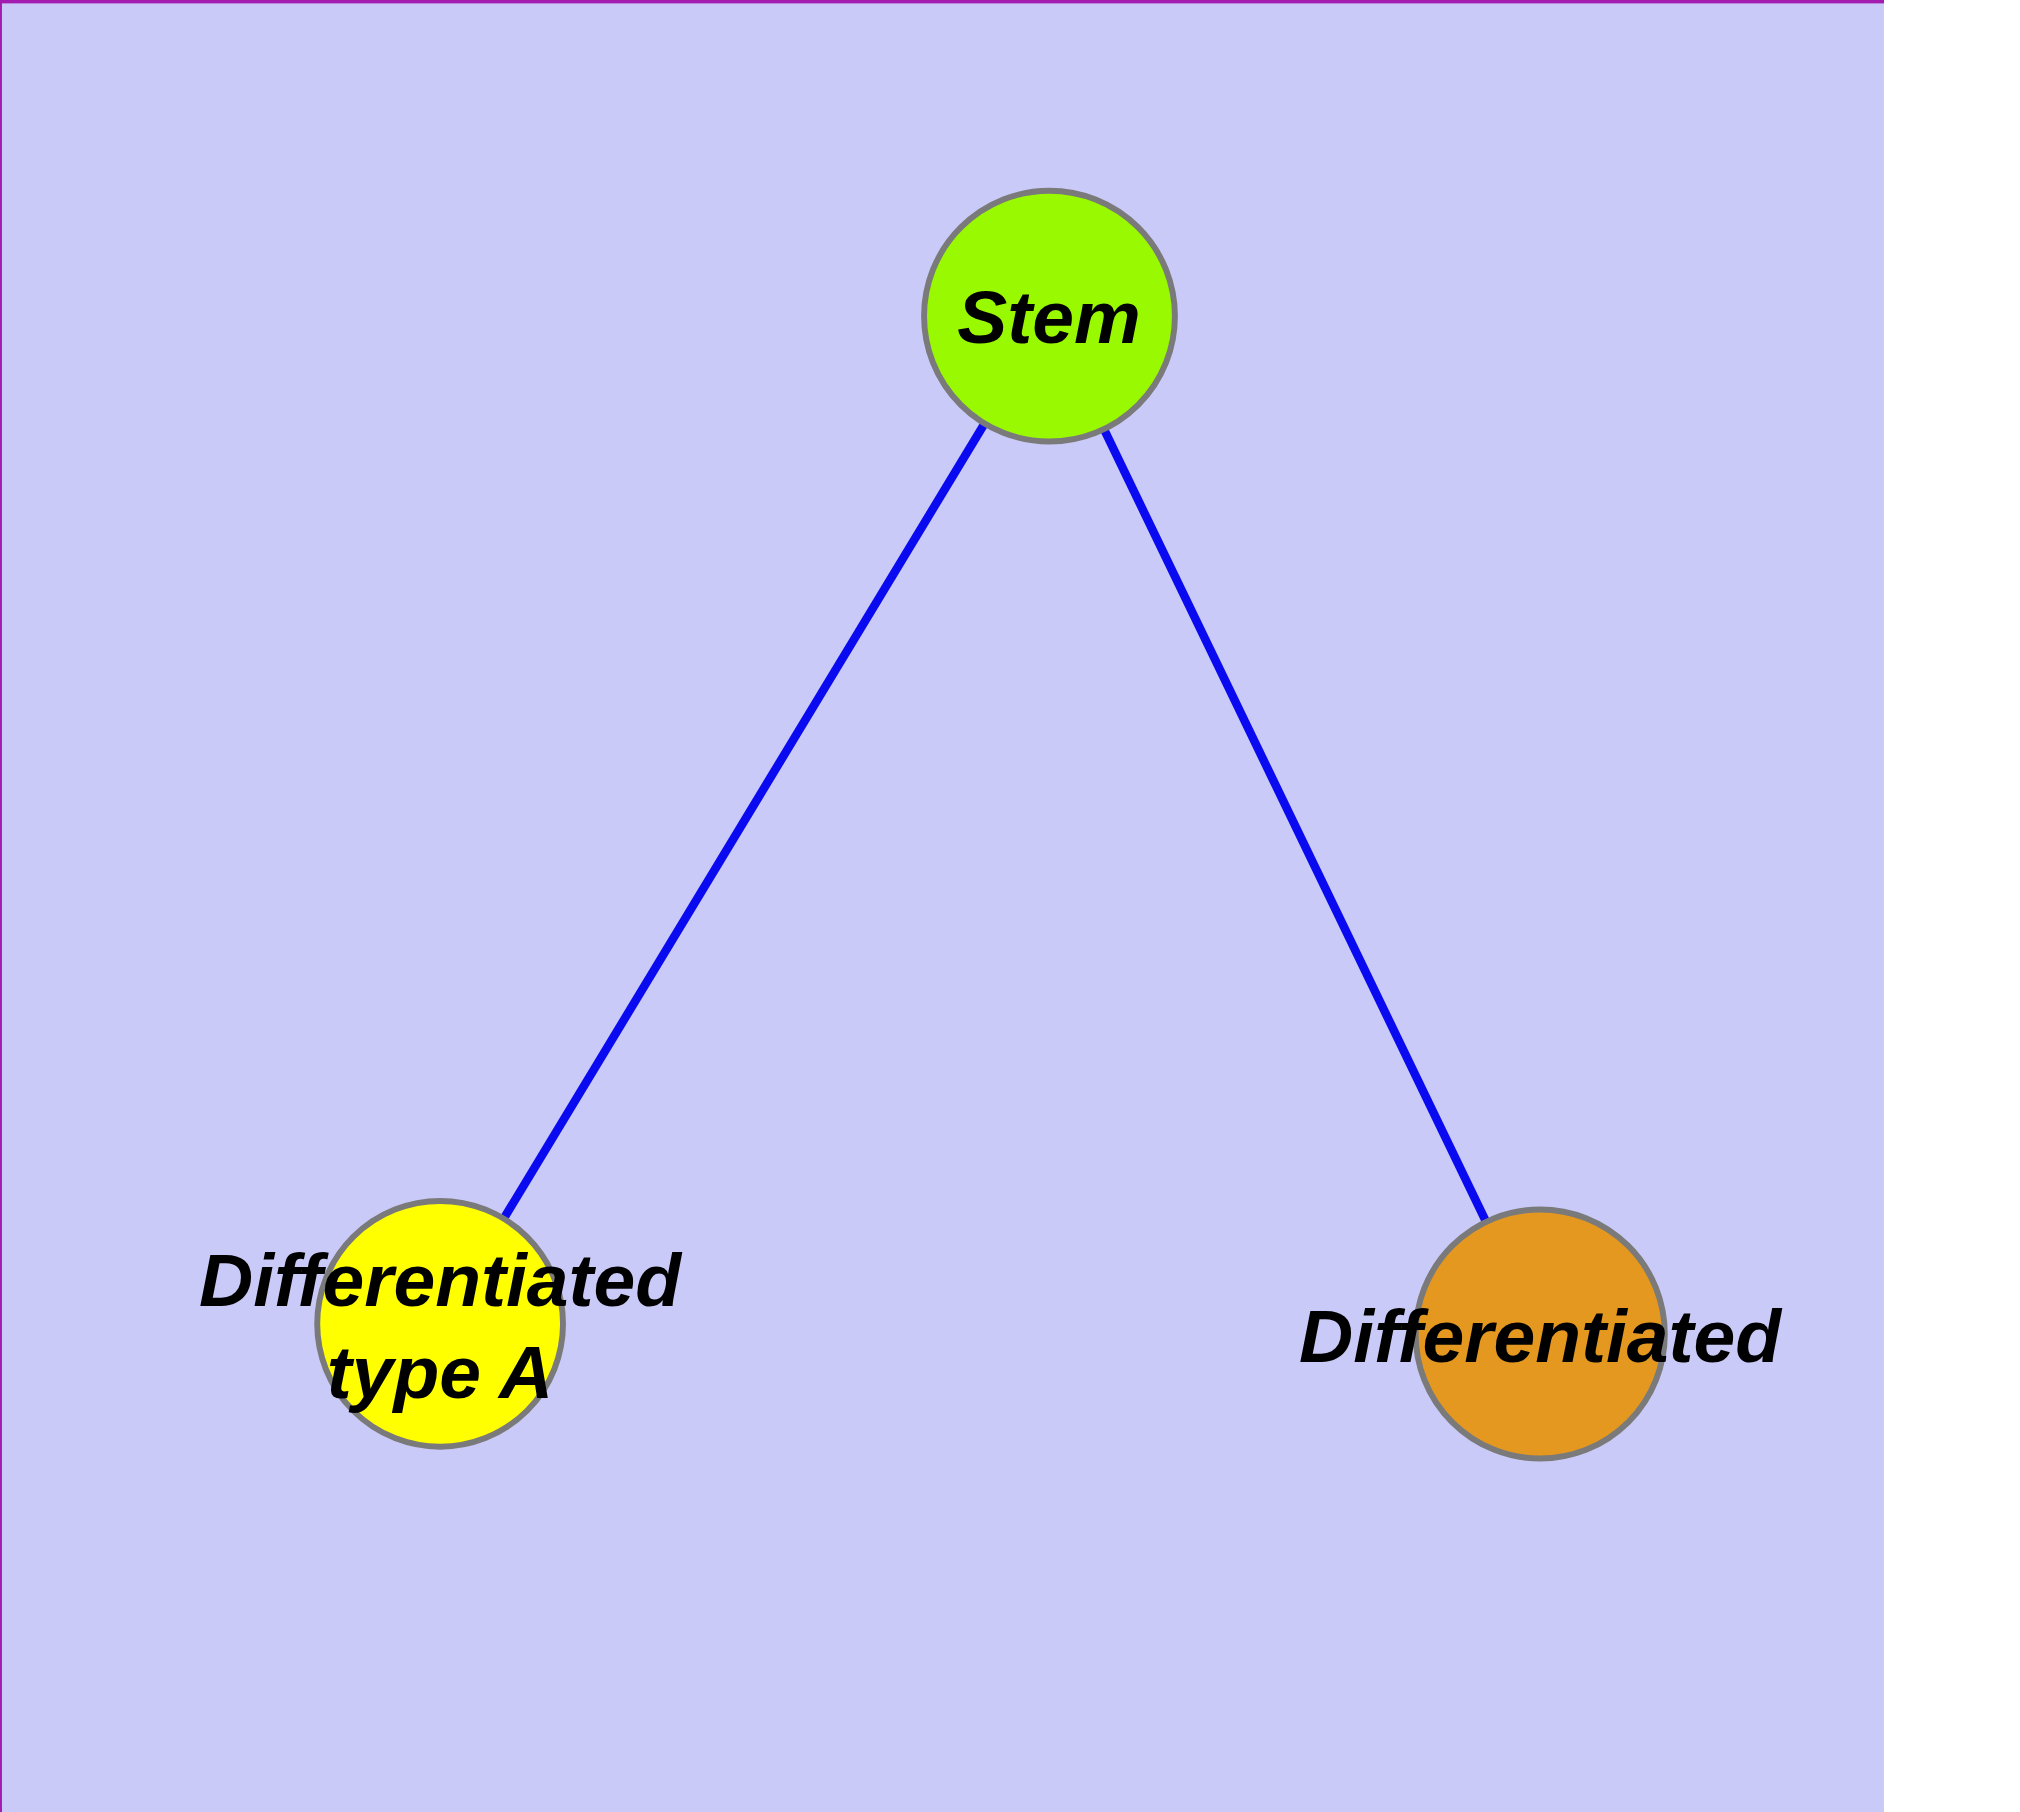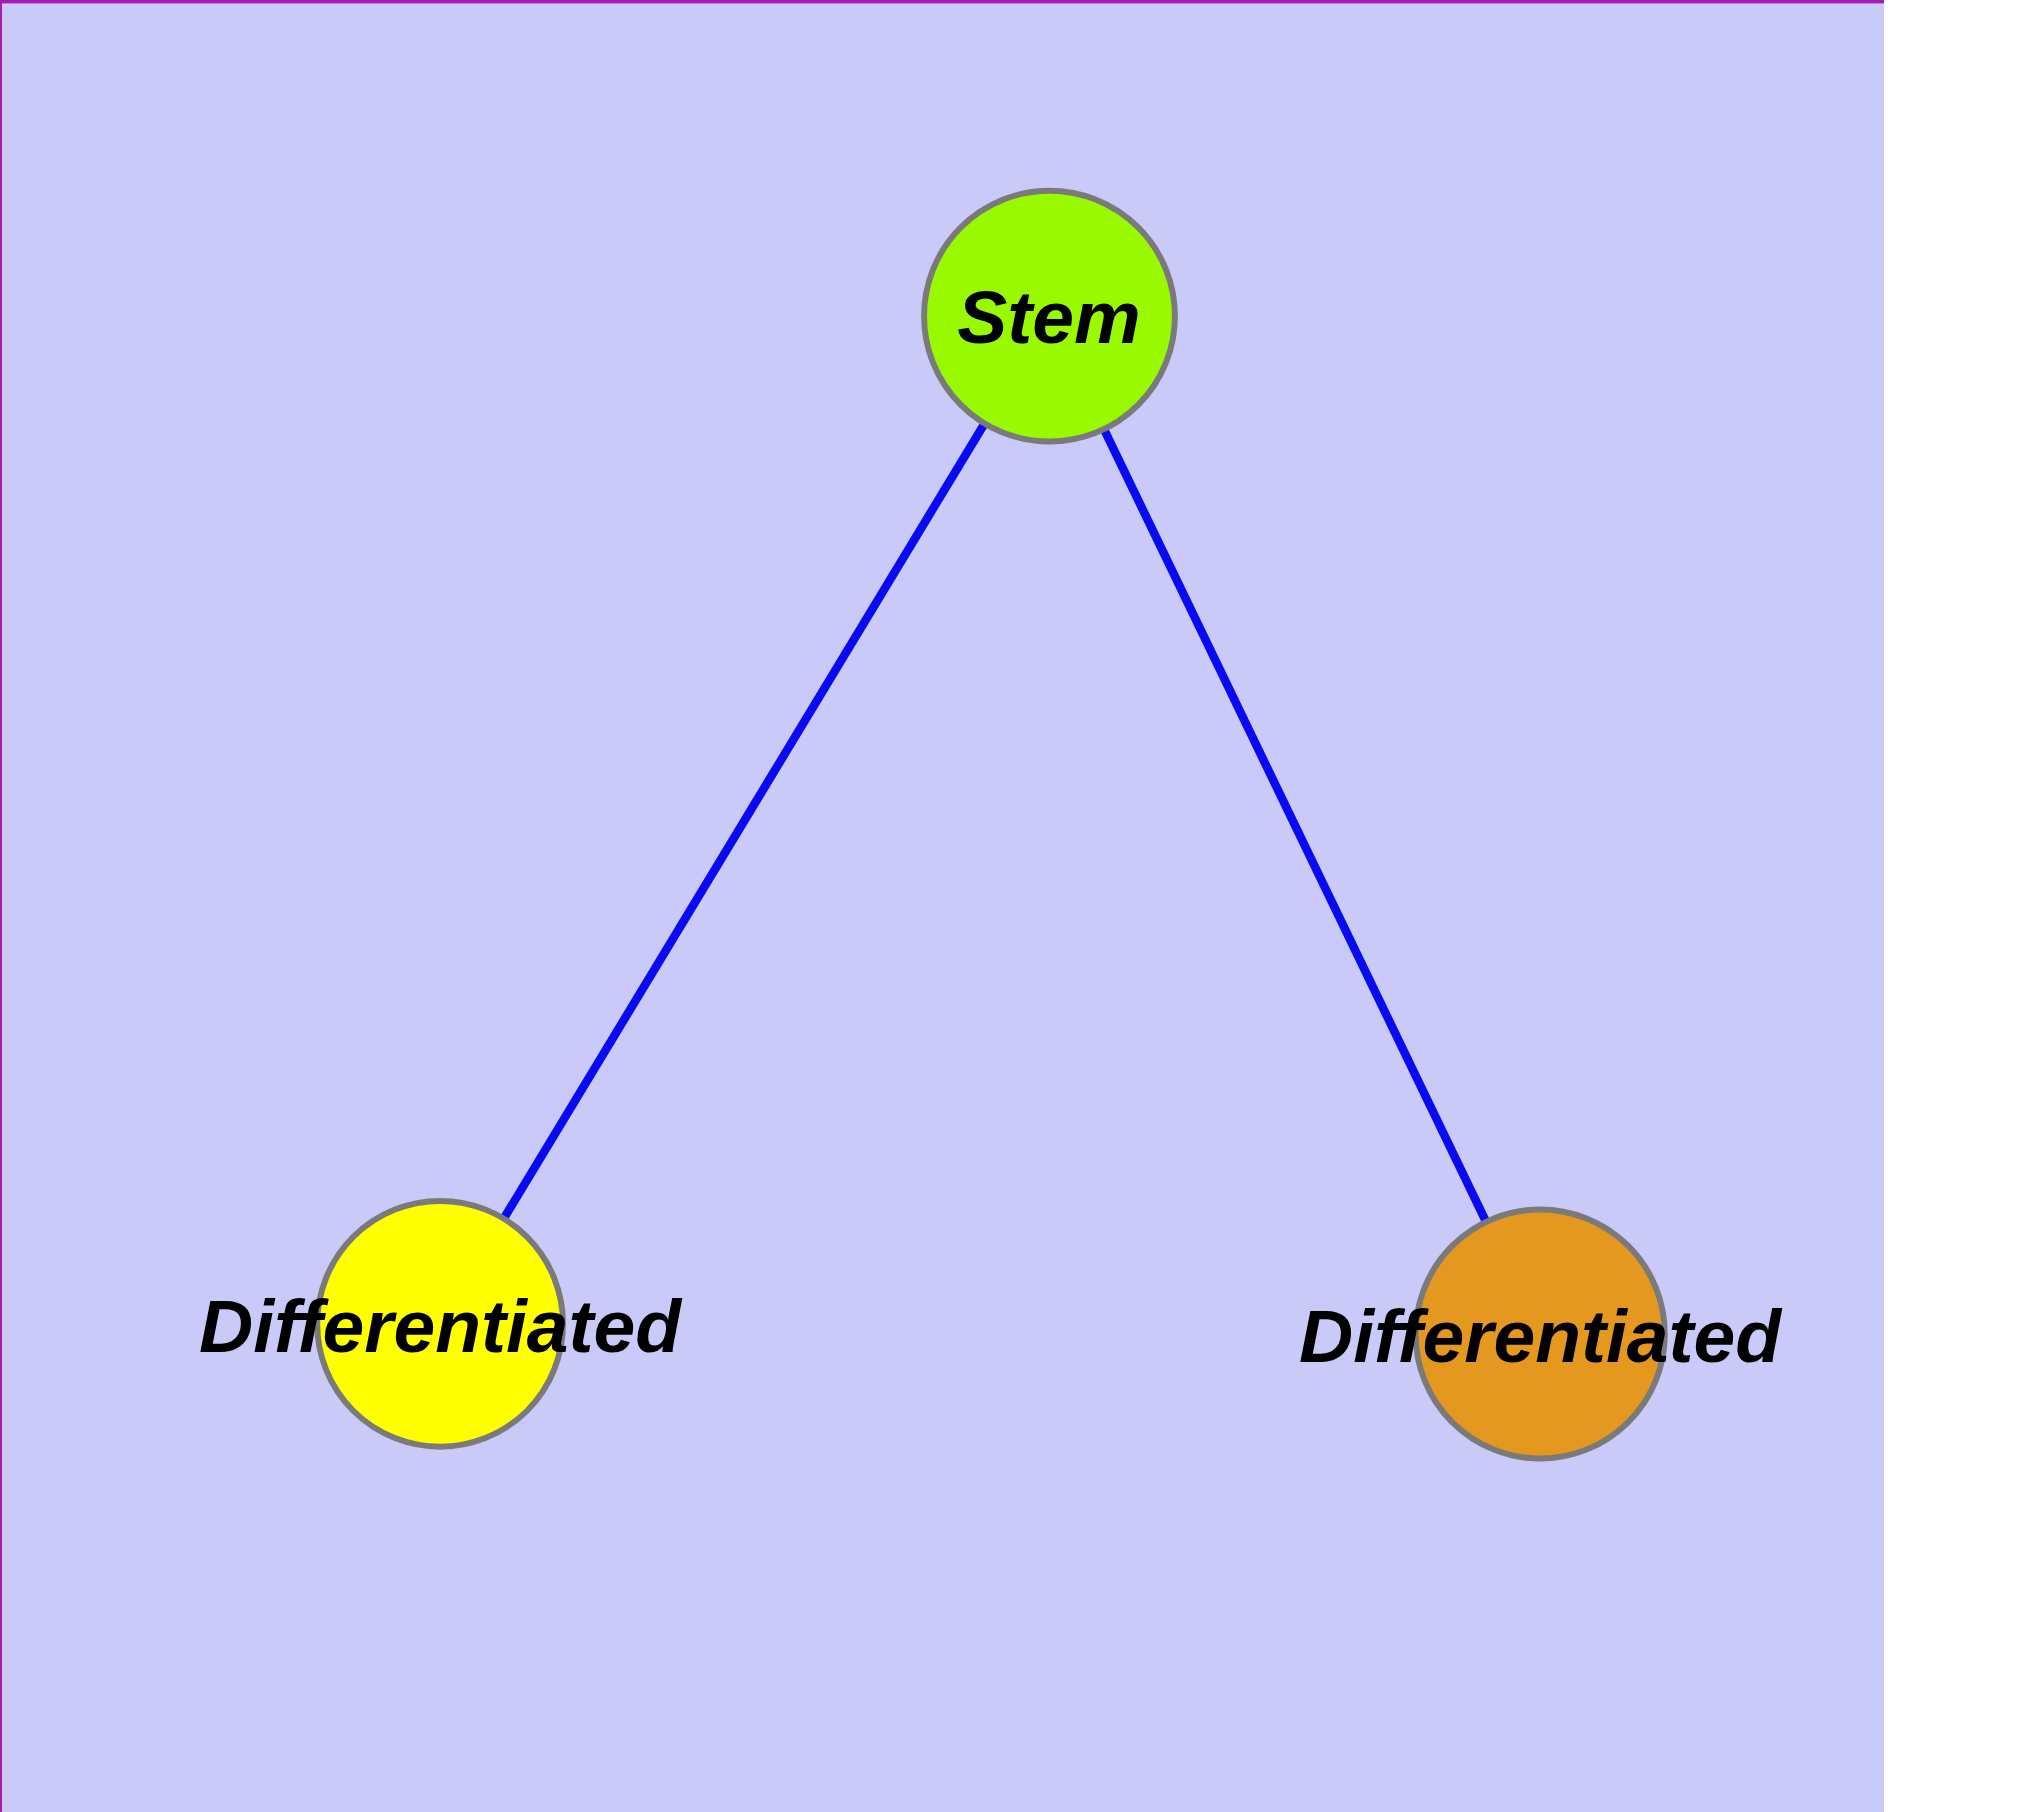--- a/index.html
+++ b/index.html
@@ -58,20 +58,21 @@
     <circle cx="519" cy="1562" r="145" stroke-width="7" fill="#FFFF00" stroke="#7A7A7A"></circle>
     <circle cx="1817" cy="1574" r="147" stroke-width="7" fill="#E5981F" stroke="#7A7A7A"></circle>
   </svg>
 
   <div class="node-label label-stem">
     <span class="label-line">Stem</span>
   </div>
 
   <div class="node-label label-type-a">
     <span class="label-line">Differentiated</span>
+    <span class="label-line">type A</span>
   </div>
 
   <div class="node-label label-type-b">
     <span class="label-line">Differentiated</span>
   </div>
 
 </div>
 
 
 </body></html>

